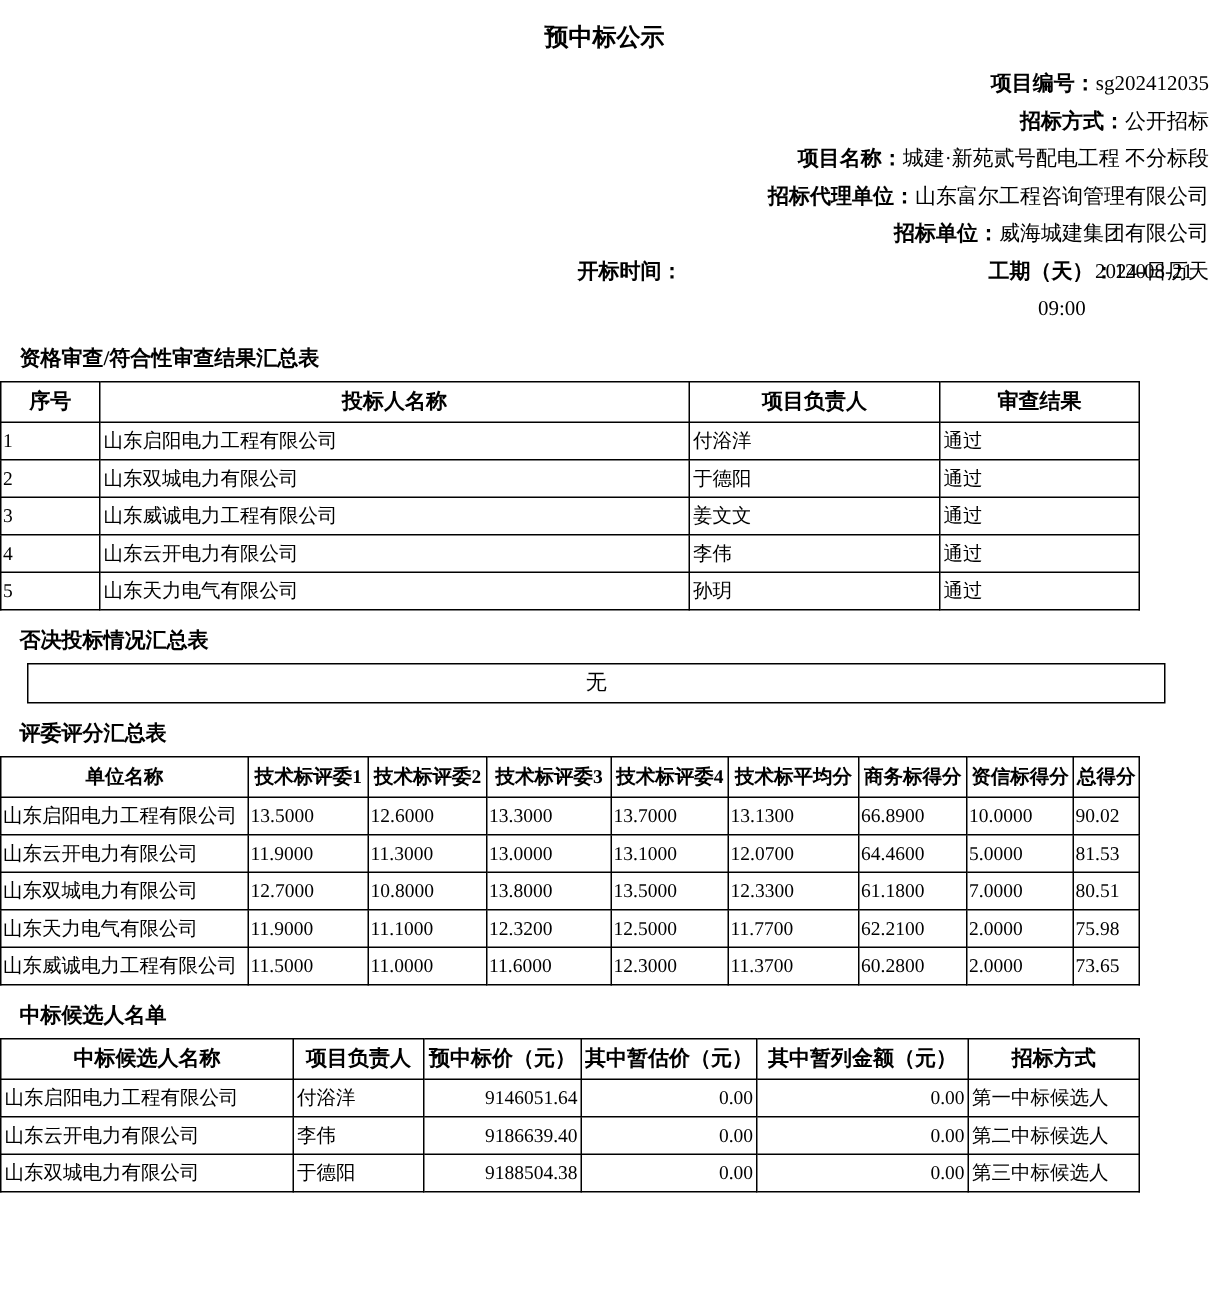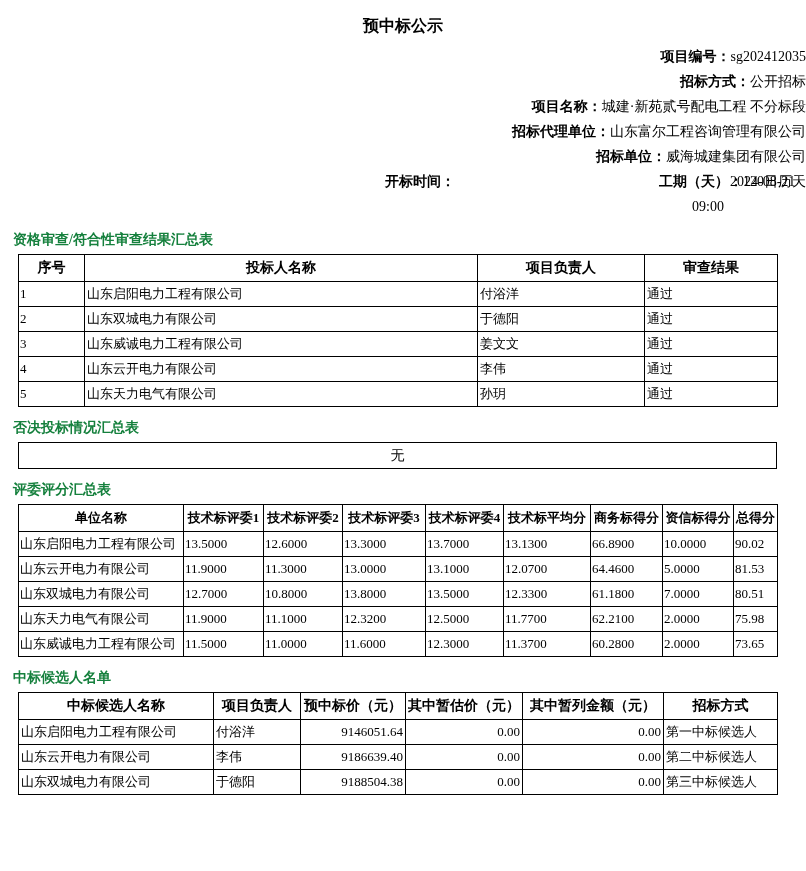--- a/index.html
+++ b/index.html
@@ -14,24 +14,24 @@
   }
   .info{margin-top:6px;text-align:right;}
   .info-row{position:relative;padding-left:13px;height:25px;line-height:25px;font-size:14px;white-space:nowrap;}
   .info-row.double{height:50px;}
   .info-label{font-weight:bold;display:inline-block;min-width:72px;vertical-align:top;line-height:25px;}
   .info-value{display:inline-block;vertical-align:top;line-height:25px;}
   .open-time-label{position:absolute;left:385px;top:0;font-weight:bold;line-height:25px;}
   .open-time-date{position:absolute;left:690px;top:0;line-height:25px;margin-left:40px;}
   .open-time-clock{position:absolute;left:692px;top:25px;line-height:25px;}
   .section-heading{
-    color:#15803d;font-weight:bold;font-size:14px;
+    color:#000000;font-weight:bold;font-size:14px;
     padding-left:13px;margin:12px 0 5px 0;height:18px;line-height:18px;
   }
-  table{border-collapse:collapse;margin-left:18px;table-layout:fixed;width:759px;}
+  table{border-collapse:collapse;table-layout:fixed;width:759px;}
   th,td{border:1px solid #000000;overflow:hidden;white-space:nowrap;}
   th{font-weight:bold;text-align:center;font-size:14px;height:26px;padding:0 1px;}
   td{font-size:13px;height:24px;padding:0 2px;text-align:left;}
   .t-scores th{font-size:13px;padding:0;}
   .t-scores td{padding:0 1px;}
   .seq-cell{padding:0 0 0 1px;}
   .ar{text-align:right;}
   .none-box{
     border:1px solid #000000;margin-left:18px;width:757px;height:25px;
     line-height:25px;text-align:center;font-size:14px;

